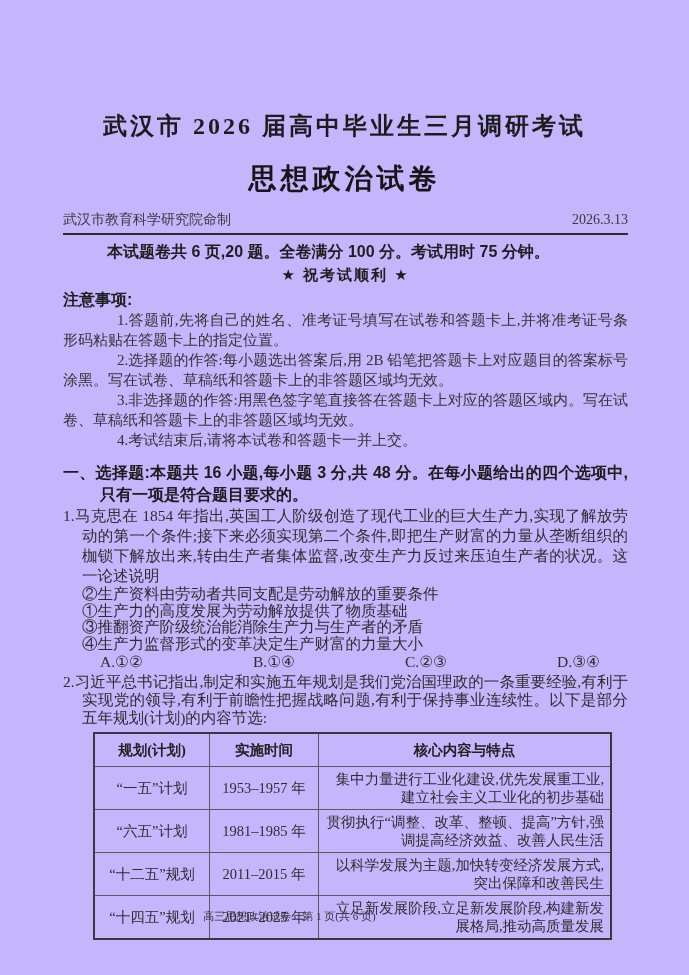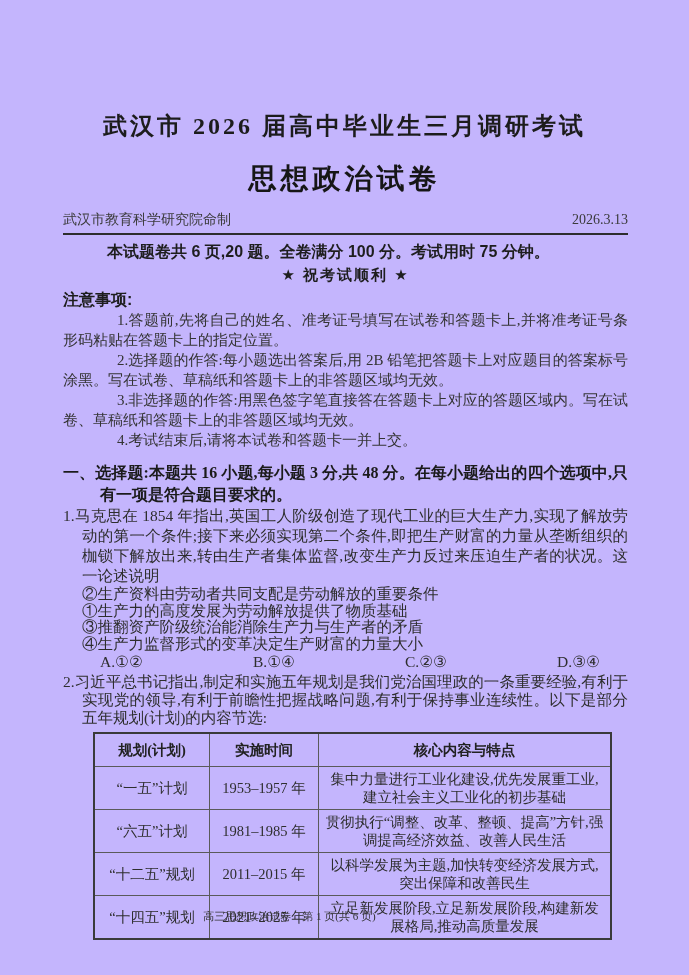--- a/index.html
+++ b/index.html
@@ -48,21 +48,21 @@
     margin:6px 0 0;font-size:16px;font-weight:bold;line-height:20px;color:#1e1e1e;
     font-family:"Liberation Sans","DejaVu Sans",sans-serif;
   }
   .notice{
     margin:0;font-size:15px;line-height:20px;color:#343434;
     text-indent:54px;text-align:justify;
   }
   .section-heading{
     margin:12px 0 0;font-size:16px;font-weight:bold;line-height:22px;color:#1b1b1b;
     padding-left:37px;text-indent:-37px;text-align:justify;
-    font-family:Liberation Serif, serif;
+    font-family:Liberation Sans, sans-serif;
   }
   .stem{
     margin:0;font-size:15.5px;line-height:20px;color:#2e2e2e;
     padding-left:19px;text-indent:-19px;text-align:justify;
   }
   .stem.q2{margin-top:2px;line-height:18px;}
   .statement{
     margin:0;font-size:15.5px;line-height:16.5px;color:#2e2e2e;padding-left:19px;
   }
   .options{
@@ -78,21 +78,21 @@
   .q-table th,.q-table td{border:1px solid #5a5a5a;}
   .q-table th{
     height:30px;font-weight:bold;color:#222;text-align:center;
     font-family:"Liberation Serif","DejaVu Serif",serif;
   }
   .q-table td{height:38px;padding:2px 6px;line-height:18px;}
   .col-plan{width:112px;}
   .col-period{width:106px;}
   .col-content{width:289px;}
   .cell-center{text-align:center;}
-  .cell-left{text-align:center;}
+  .cell-left{text-align:right;}
   
   .footer{
     position:absolute;top:901px;left:0;width:579px;
     text-align:center;font-size:11px;color:#333;margin-top:8px;
   }
 </style>
 </head>
 <body>
 
 <div class="page">

